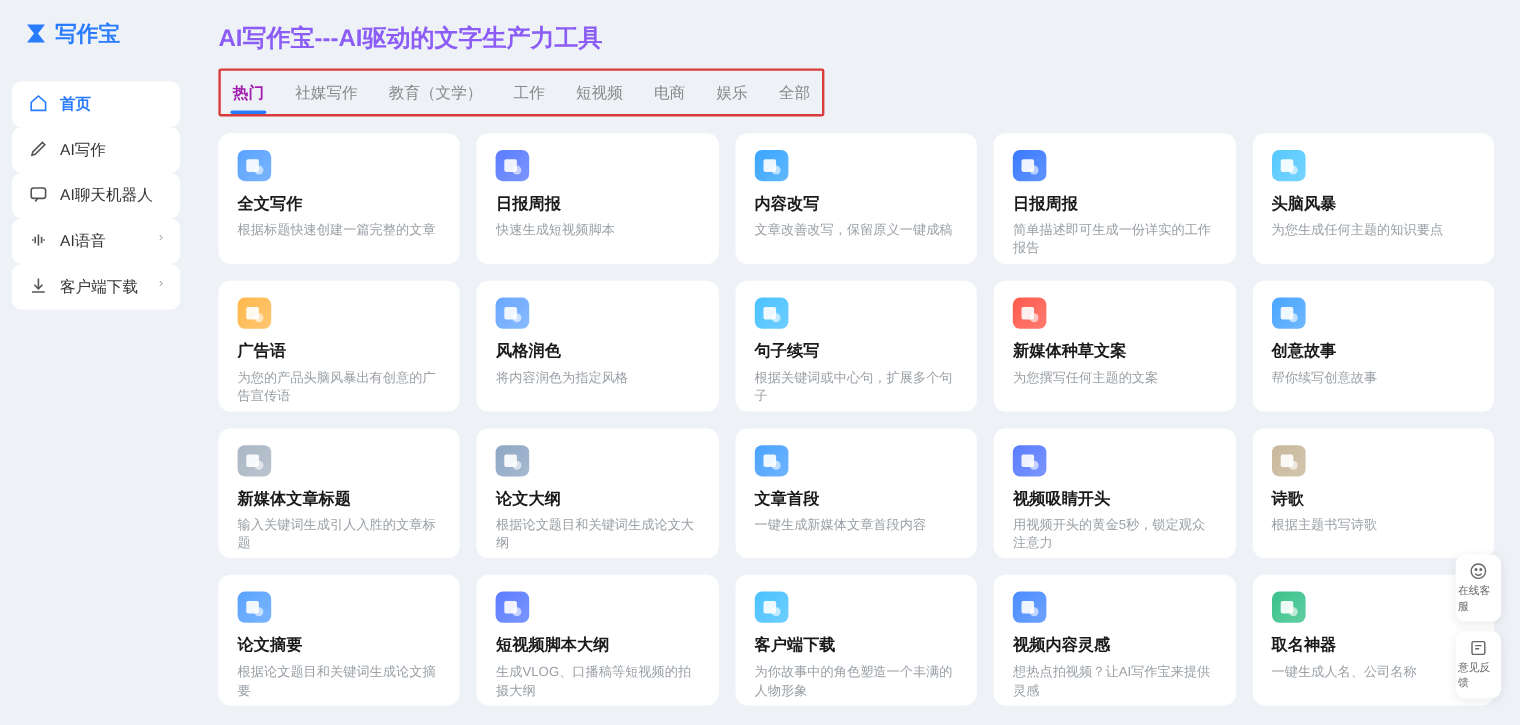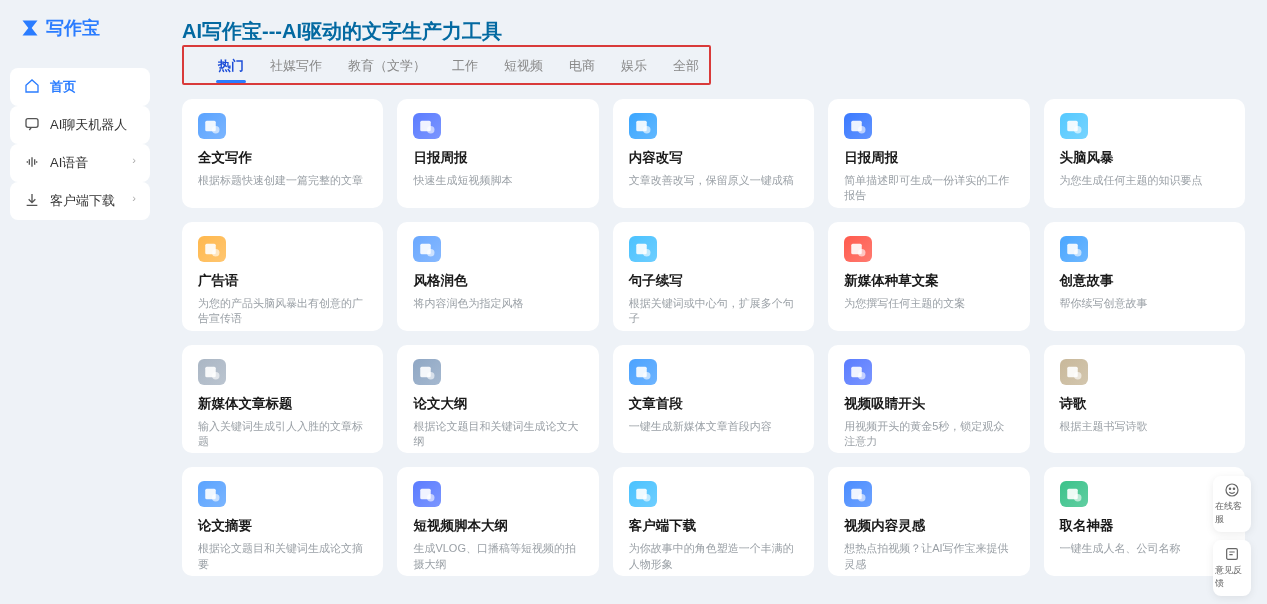--- a/index.html
+++ b/index.html
@@ -60,21 +60,22 @@
 
     
     .main {
       flex: 1;
       padding: 18px 22px 10px 22px;
       overflow: hidden;
     }
     .page-title {
       font-size: 20px;
       font-weight: 700;
-      color: #0369a1;
+      color: #8b5cf6;
+      margin-bottom: 12px;
     }
     .tabs-box {
       border: 2px solid #d93a3a;
       padding: 4px 8px 2px 8px;
       margin-bottom: 14px;
       display: inline-block;
       border-radius: 2px;
     }
     .tabs {
       display: flex;
@@ -82,23 +83,22 @@
       align-items: center;
     }
     .tab {
       font-size: 13px;
       color: #888;
       padding: 6px 2px;
       cursor: pointer;
       position: relative;
     }
     .tab.active {
-      color: #1d4ed8;
+      color: #a21caf;
       font-weight: 600;
-      margin-left: 24px;
     }
     .tab.active::after {
       content:"";
       position:absolute;
       bottom:-2px; left:0; right:0;
       height:3px; background:#2a7cff;
       border-radius:2px;
     }
     .grid {
       display: grid;
@@ -129,21 +129,21 @@
     }
     .card-desc {
       font-size: 11px;
       color: #9aa0a6;
       line-height: 1.4;
     }
     
     .float-btns {
       position: absolute;
       right: 16px;
-      bottom: 8px;
+      bottom: 22px;
       display:flex;
       flex-direction:column;
       gap:8px;
       align-items:flex-start;
     }
     .float-btn {
       width: 38px;
       background:#fff;
       border-radius:8px;
       box-shadow:0 2px 8px rgba(0,0,0,0.08);
@@ -171,20 +171,28 @@
     <span>写作宝</span>
   </div>
   <div id="nav-list">
       <div class="nav-item active">
         <span class="nav-icon">
           <svg viewBox="0 0 24 24" fill="none" stroke="currentColor" stroke-width="2">
             <path d="M3 11 L12 3 L21 11 V21 H3 Z"></path>
           </svg>
         </span>
         <span>首页</span>
+      </div>
+      <div class="nav-item">
+        <span class="nav-icon">
+          <svg viewBox="0 0 24 24" fill="none" stroke="currentColor" stroke-width="2">
+            <path d="M4 20 L8 19 L20 7 L17 4 L5 16 Z"></path>
+          </svg>
+        </span>
+        <span>AI写作</span>
       </div>
       <div class="nav-item">
         <span class="nav-icon">
           <svg viewBox="0 0 24 24" fill="none" stroke="currentColor" stroke-width="2">
             <rect x="3" y="4" width="18" height="13" rx="3"></rect>
             <path d="M8 21 L11 17"></path>
           </svg>
         </span>
         <span>AI聊天机器人</span>
       </div>

